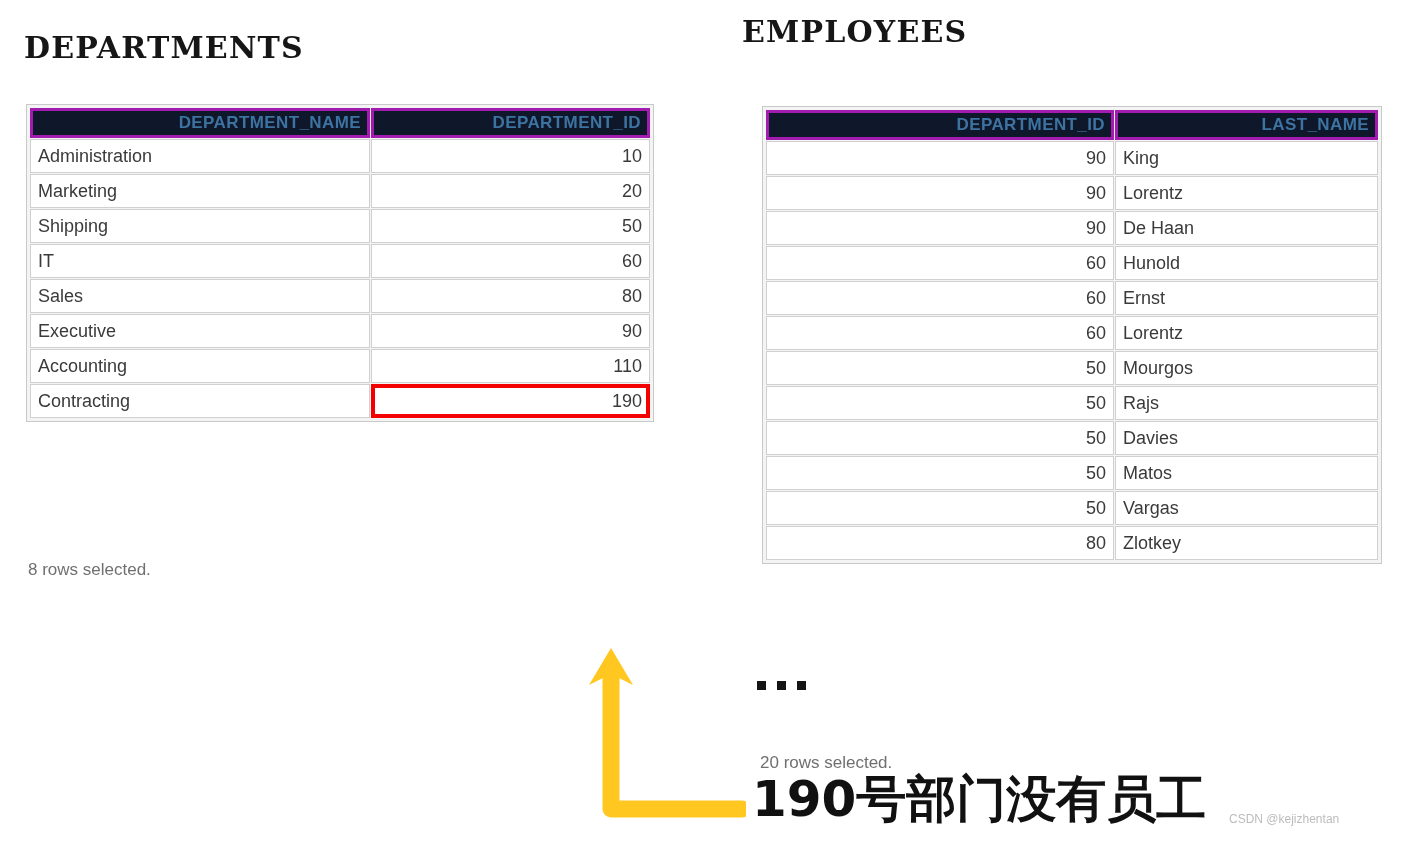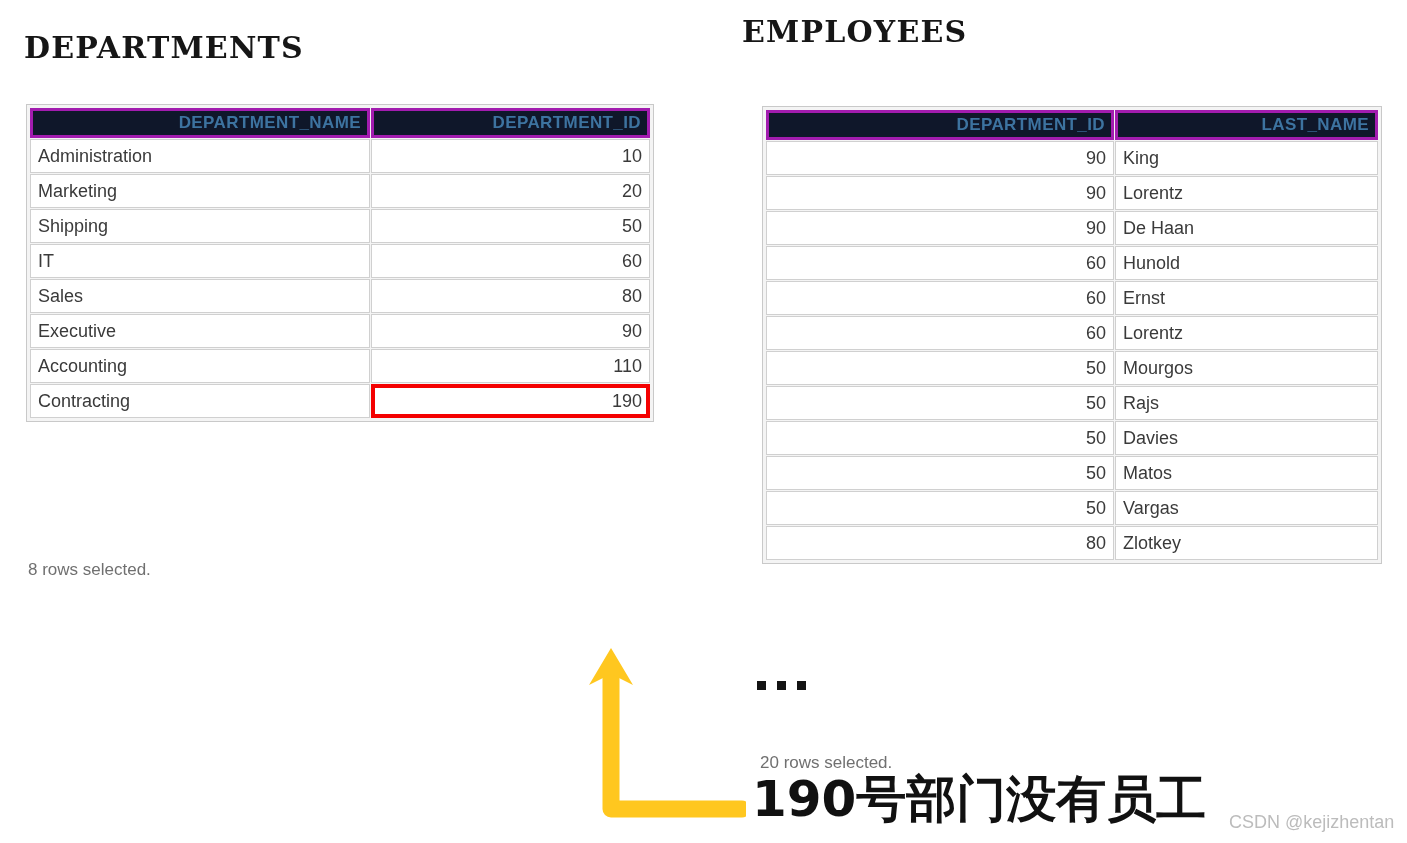--- a/index.html
+++ b/index.html
@@ -143,21 +143,21 @@
     letter-spacing: 0px;
     white-space: nowrap;
     text-align: right;
   }
 
   
   #watermark {
     position: absolute;
     left: 1229px;
     top: 812px;
-    font-size: 18px;
+    font-size: 12px;
     color: #bcbcbc;
     white-space: nowrap;
     font-family: "Liberation Sans", sans-serif;
   }
 </style>
 </head>
 <body>
 
 <div class="section-title" id="departments-title">DEPARTMENTS</div>
 

